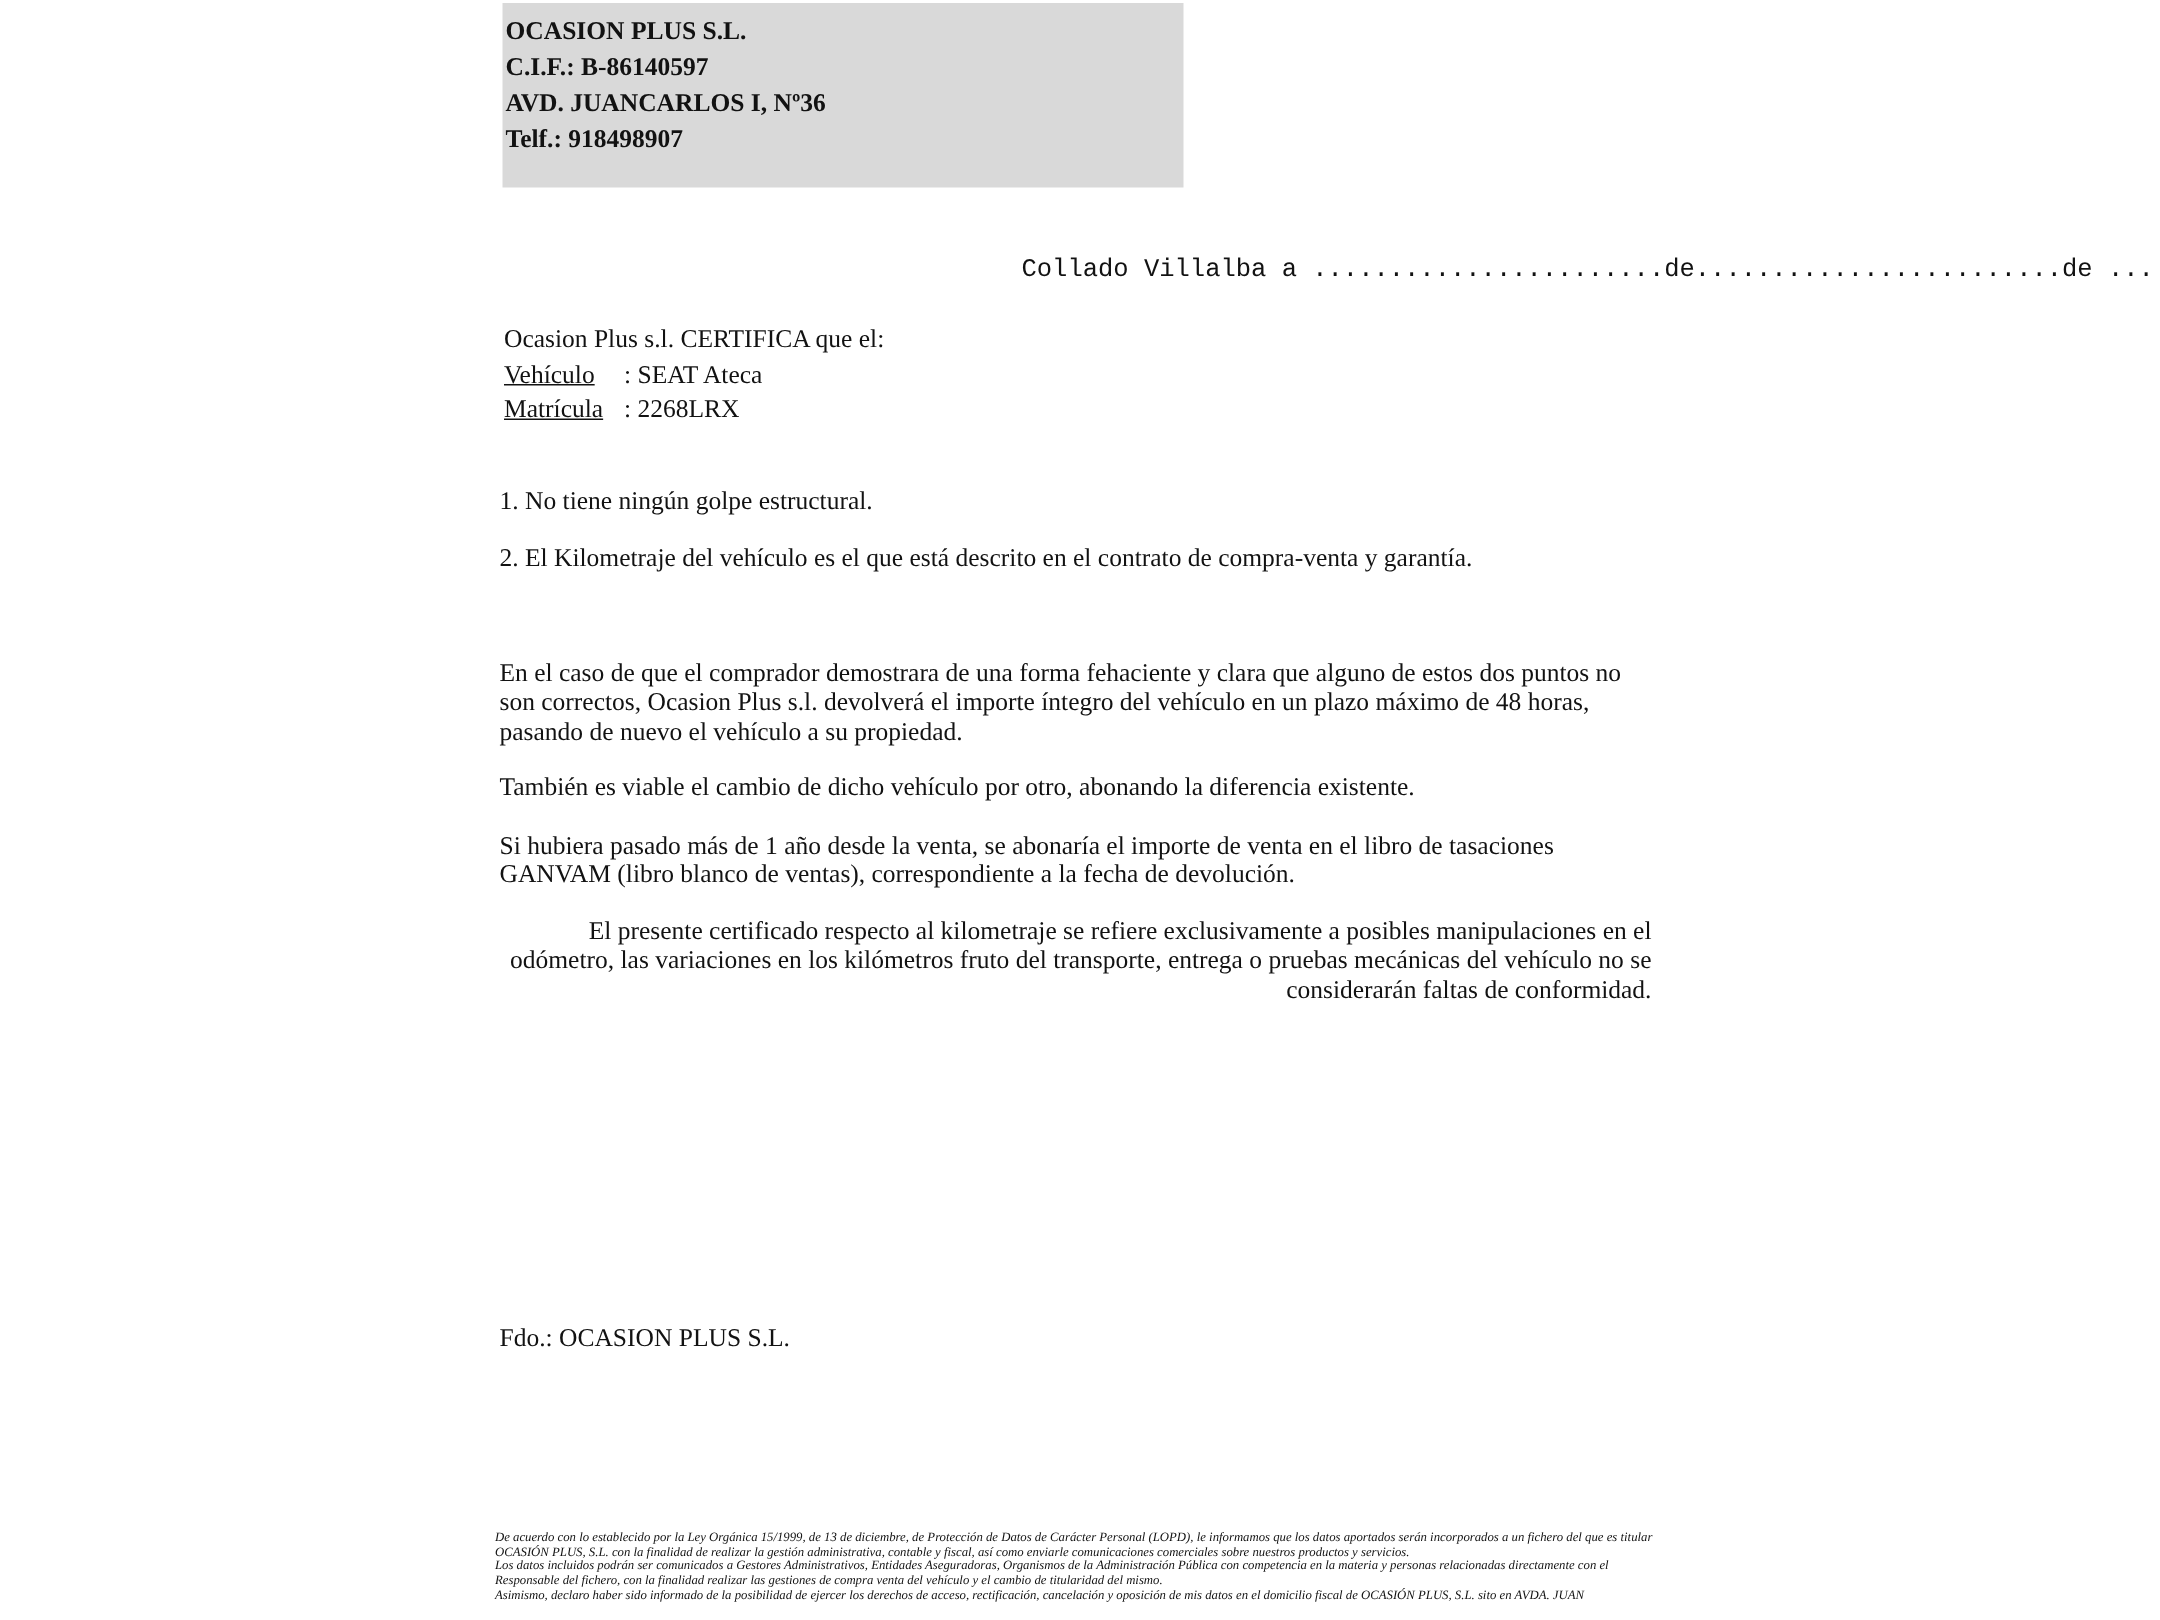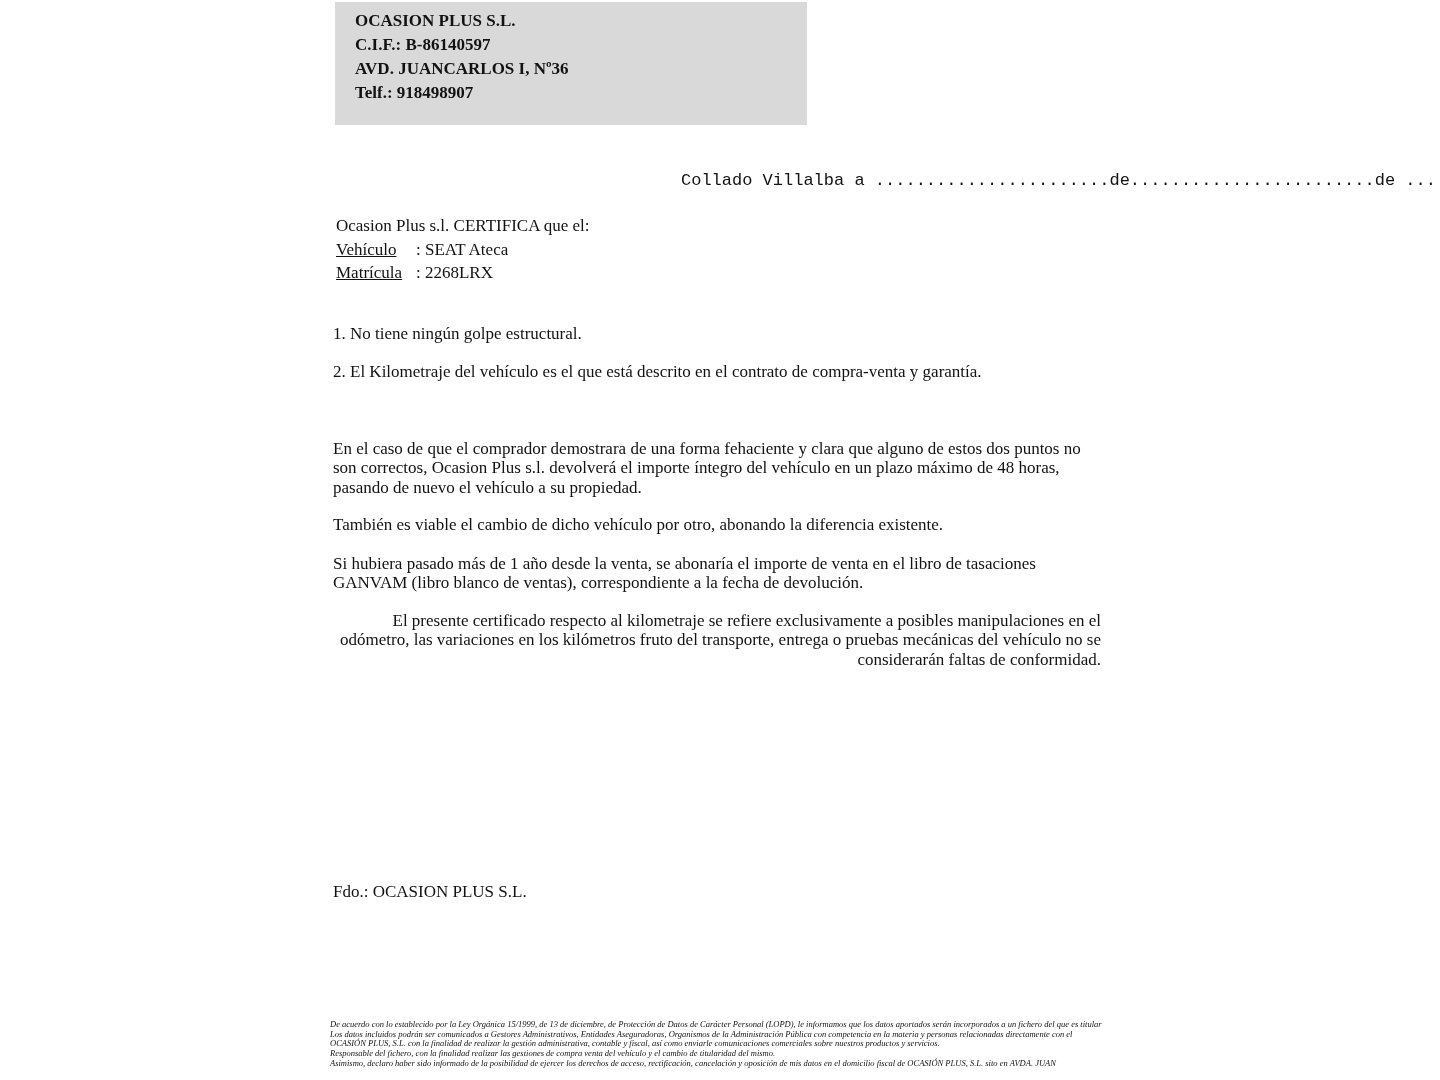--- a/index.html
+++ b/index.html
@@ -17,21 +17,21 @@
     overflow: hidden;
   }
   
   .header-box {
     position: absolute;
     left: 335px;
     top: 2px;
     width: 452px;
     height: 116px;
     background: #d9d9d9;
-    padding: 7px 0 0 20px;
+    padding: 7px 0 0 2px;
     font-weight: bold;
     font-size: 17px;
     line-height: 24px;
     white-space: nowrap;
   }
   
   .date-line {
     position: absolute;
     left: 681px;
     top: 171px;
@@ -113,19 +113,19 @@
 
   <div class="para p-body1">En el caso de que el comprador demostrara de una forma fehaciente y clara que alguno de estos dos puntos no son correctos, Ocasion Plus s.l. devolverá el importe íntegro del vehículo en un plazo máximo de 48 horas, pasando de nuevo el vehículo a su propiedad.</div>
   <div class="para p-body2">También es viable el cambio de dicho vehículo por otro, abonando la diferencia existente.</div>
   <div class="para p-body3">Si hubiera pasado más de 1 año desde la venta, se abonaría el importe de venta en el libro de tasaciones GANVAM (libro blanco de ventas), correspondiente a la fecha de devolución.</div>
   <div class="para p-body4">El presente certificado respecto al kilometraje se refiere exclusivamente a posibles manipulaciones en el odómetro, las variaciones en los kilómetros fruto del transporte, entrega o pruebas mecánicas del vehículo no se considerarán faltas de conformidad.</div>
 
   <div class="signature">Fdo.: OCASION PLUS S.L.</div>
 
   <div class="legal-footer">
     <div>De acuerdo con lo establecido por la Ley Orgánica 15/1999, de 13 de diciembre, de Protección de Datos de Carácter Personal (LOPD), le informamos que los datos aportados serán incorporados a un fichero del que es titular</div>
+    <div>OCASIÓN PLUS, S.L. con la finalidad de realizar la gestión administrativa, contable y fiscal, así como enviarle comunicaciones comerciales sobre nuestros productos y servicios.</div>
     <div>Los datos incluidos podrán ser comunicados a Gestores Administrativos, Entidades Aseguradoras, Organismos de la Administración Pública con competencia en la materia y personas relacionadas directamente con el</div>
-    <div>OCASIÓN PLUS, S.L. con la finalidad de realizar la gestión administrativa, contable y fiscal, así como enviarle comunicaciones comerciales sobre nuestros productos y servicios.</div>
     <div>Responsable del fichero, con la finalidad realizar las gestiones de compra venta del vehículo y el cambio de titularidad del mismo.</div>
     <div>Asimismo, declaro haber sido informado de la posibilidad de ejercer los derechos de acceso, rectificación, cancelación y oposición de mis datos en el domicilio fiscal de OCASIÓN PLUS, S.L. sito en AVDA. JUAN</div>
   </div>
 
 </div>
 
 </body></html>

